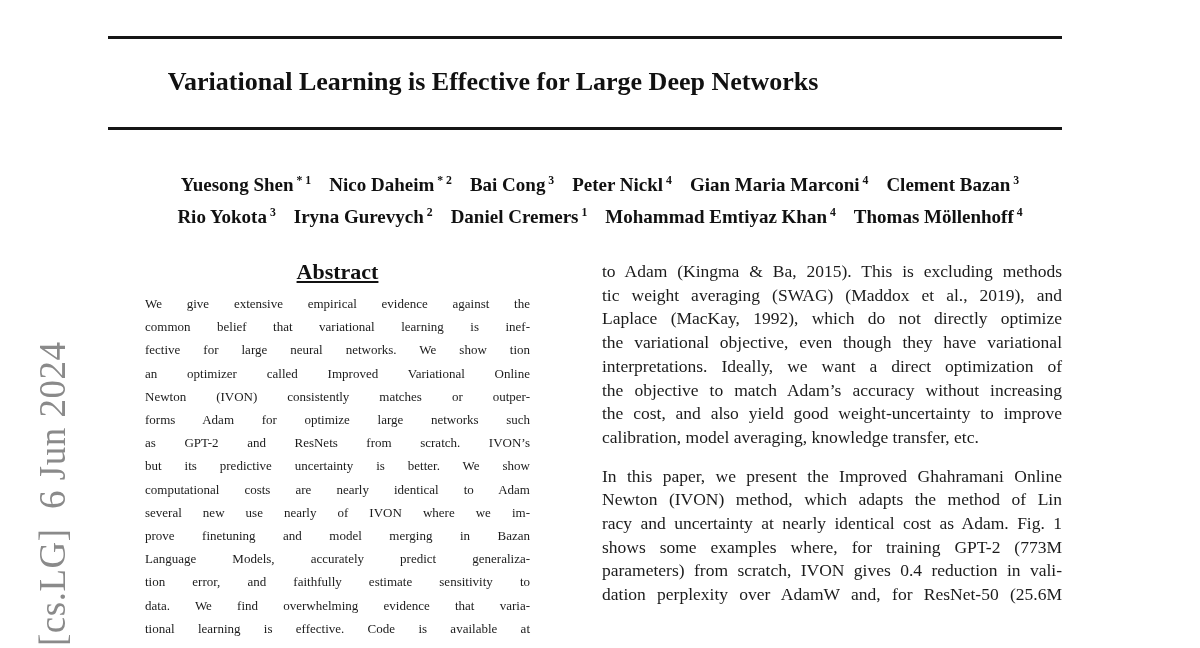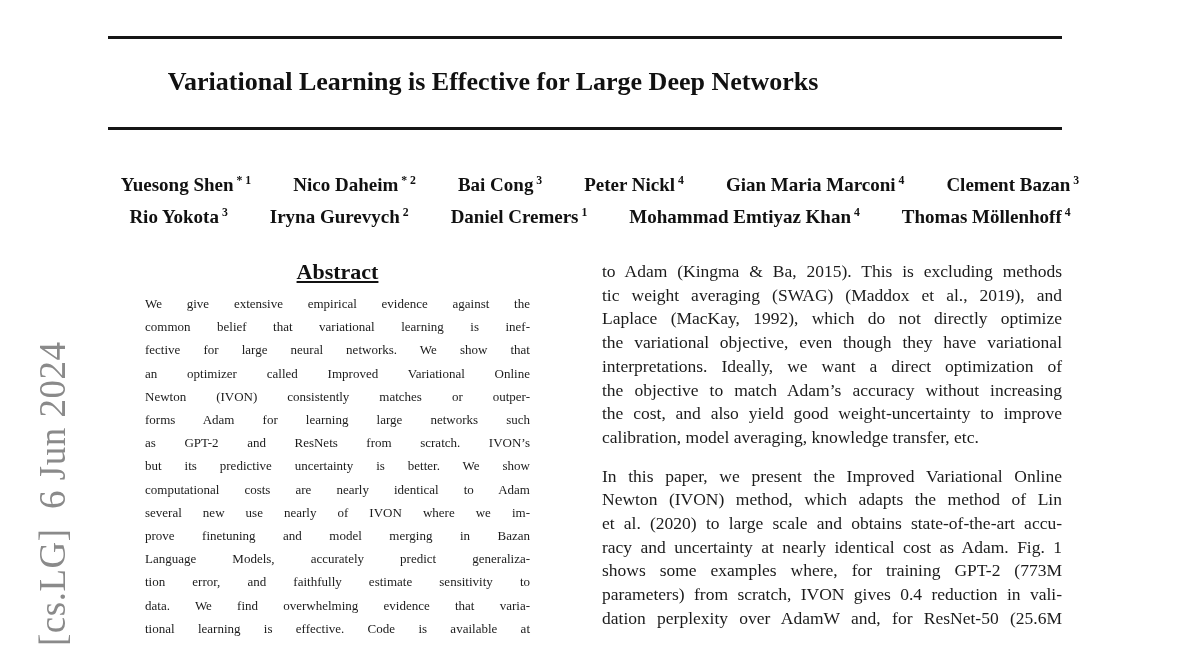--- a/index.html
+++ b/index.html
@@ -59,21 +59,21 @@
     position: absolute;
     top: 167px;
     left: 0;
     width: 1200px;
     text-align: center;
     font-size: 19px;
     font-weight: bold;
     line-height: 27px;
     color: #111;
   }
-  .author { margin: 0 21px; white-space: nowrap; }
+  .author { margin: 0 9px; white-space: nowrap; }
   .asup {
     font-size: 0.62em;
     white-space: pre;
     font-weight: bold;
   }
 
   .abstract-heading {
     position: absolute;
     left: 145px;
     top: 259px;
@@ -127,24 +127,24 @@
   <div class="authors">
     <div class="author-line"><span class="author"><span>Yuesong Shen</span><sup class="asup"> * 1</sup></span><span class="author"><span>Nico Daheim</span><sup class="asup"> * 2</sup></span><span class="author"><span>Bai Cong</span><sup class="asup"> 3</sup></span><span class="author"><span>Peter Nickl</span><sup class="asup"> 4</sup></span><span class="author"><span>Gian Maria Marconi</span><sup class="asup"> 4</sup></span><span class="author"><span>Clement Bazan</span><sup class="asup"> 3</sup></span></div>
     <div class="author-line"><span class="author"><span>Rio Yokota</span><sup class="asup"> 3</sup></span><span class="author"><span>Iryna Gurevych</span><sup class="asup"> 2</sup></span><span class="author"><span>Daniel Cremers</span><sup class="asup"> 1</sup></span><span class="author"><span>Mohammad Emtiyaz Khan</span><sup class="asup"> 4</sup></span><span class="author"><span>Thomas Möllenhoff</span><sup class="asup"> 4</sup></span></div>
   </div>
 
   <h2 class="abstract-heading">Abstract</h2>
 
   <div class="abstract-body">
       <div class="jline">We give extensive empirical evidence against the</div>
       <div class="jline">common belief that variational learning is inef-</div>
-      <div class="jline">fective for large neural networks. We show that</div>
+      <div class="jline">fective for large neural networks. We show tion</div>
       <div class="jline">an optimizer called Improved Variational Online</div>
       <div class="jline">Newton (IVON) consistently matches or outper-</div>
-      <div class="jline">forms Adam for learning large networks such</div>
+      <div class="jline">forms Adam for optimize large networks such</div>
       <div class="jline">as GPT-2 and ResNets from scratch. IVON’s</div>
       <div class="jline">but its predictive uncertainty is better. We show</div>
       <div class="jline">computational costs are nearly identical to Adam</div>
       <div class="jline">several new use nearly of IVON where we im-</div>
       <div class="jline">prove finetuning and model merging in Bazan</div>
       <div class="jline">Language Models, accurately predict generaliza-</div>
       <div class="jline">tion error, and faithfully estimate sensitivity to</div>
       <div class="jline">data. We find overwhelming evidence that varia-</div>
       <div class="jline">tional learning is effective. Code is available at</div>
     </div>
@@ -154,23 +154,22 @@
         <div class="jline">to Adam (Kingma &amp; Ba, 2015). This is excluding methods</div>
         <div class="jline">tic weight averaging (SWAG) (Maddox et al., 2019), and</div>
         <div class="jline">Laplace (MacKay, 1992), which do not directly optimize</div>
         <div class="jline">the variational objective, even though they have variational</div>
         <div class="jline">interpretations. Ideally, we want a direct optimization of</div>
         <div class="jline">the objective to match Adam’s accuracy without increasing</div>
         <div class="jline">the cost, and also yield good weight-uncertainty to improve</div>
         <div class="jline noju">calibration, model averaging, knowledge transfer, etc.</div>
       </div>
     <div class="para">
-        <div class="jline">In this paper, we present the Improved Variational Online</div>
+        <div class="jline">In this paper, we present the Improved Ghahramani Online</div>
         <div class="jline">Newton (IVON) method, which adapts the method of Lin</div>
-        <div class="jline">et al. (2020) to large scale and obtains state-of-the-art accu-</div>
         <div class="jline">racy and uncertainty at nearly identical cost as Adam. Fig. 1</div>
         <div class="jline">shows some examples where, for training GPT-2 (773M</div>
         <div class="jline">parameters) from scratch, IVON gives 0.4 reduction in vali-</div>
         <div class="jline">dation perplexity over AdamW and, for ResNet-50 (25.6M</div>
       </div>
   </div>
 
 </div>
 
 </body></html>

